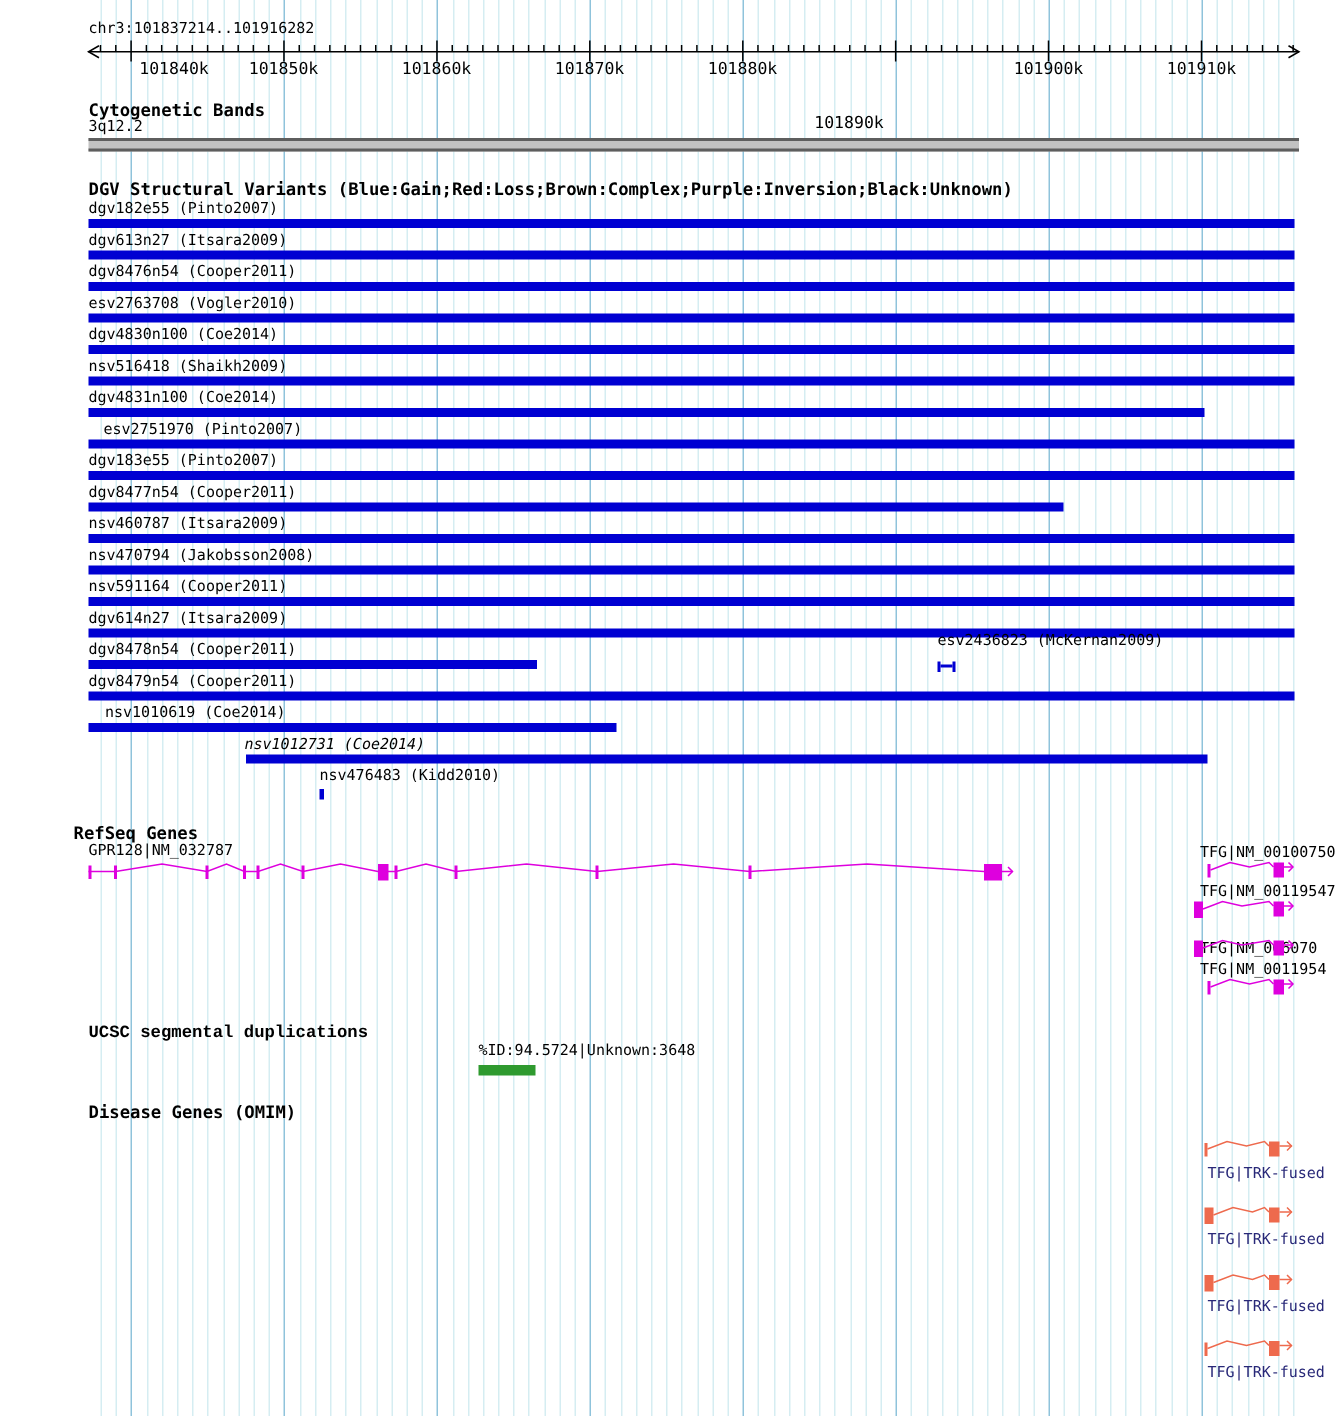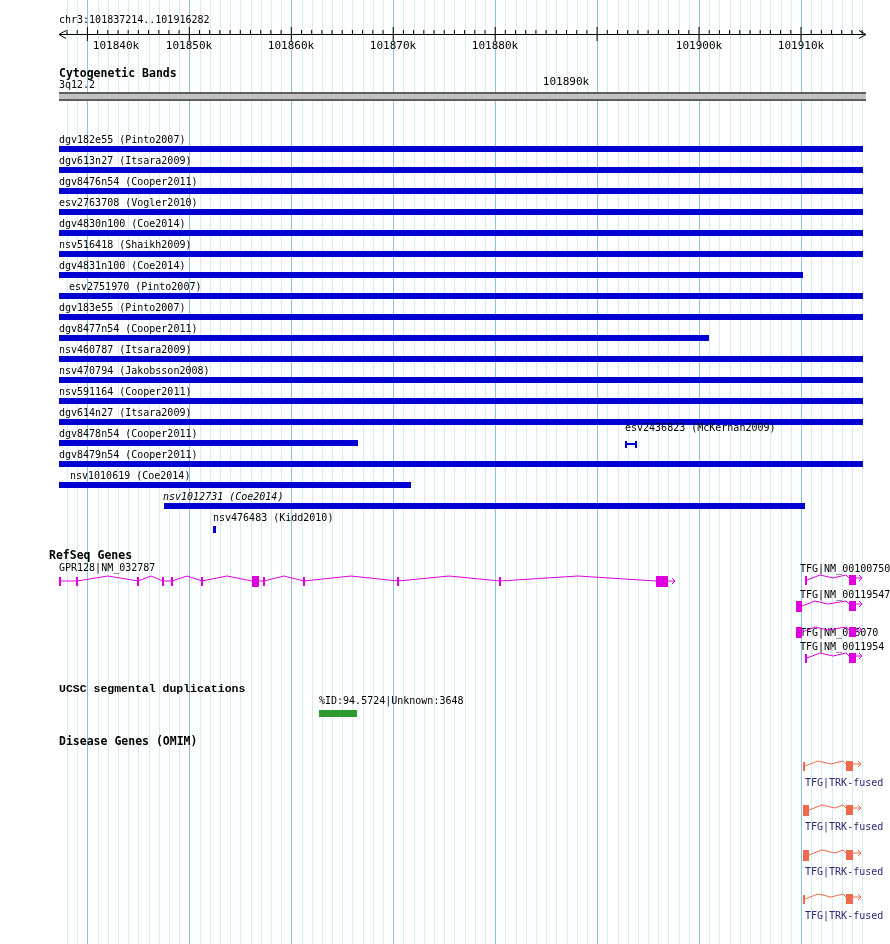--- a/index.html
+++ b/index.html
@@ -212,20 +212,21 @@
       <div class="tick-lbl" style="left: 465px; top: 40px;">101880k</div>
       <div class="tick-lbl" style="left: 536px; top: 40px; margin-top: 36px;">101890k</div>
       <div class="tick-lbl" style="left: 669px; top: 40px;">101900k</div>
       <div class="tick-lbl" style="left: 771px; top: 40px;">101910k</div>
     </div>
 
   <div class="hdr" id="cyto-header">Cytogenetic Bands</div>
   <div class="lbl" id="cyto-name">3q12.2</div>
   <div id="cytoband"></div>
 
+  <div class="hdr" id="dgv-header">DGV Structural Variants (Blue:Gain;Red:Loss;Brown:Complex;Purple:Inversion;Black:Unknown)</div>
   <div id="dgv-rows">
       <div class="lbl" style="left: 59px; top: 134px;">dgv182e55 (Pinto2007)</div>
       <div class="bar" style="left: 59px; width: 804px; top: 146px;"></div>
       <div class="lbl" style="left: 59px; top: 155px;">dgv613n27 (Itsara2009)</div>
       <div class="bar" style="left: 59px; width: 804px; top: 167px;"></div>
       <div class="lbl" style="left: 59px; top: 176px;">dgv8476n54 (Cooper2011)</div>
       <div class="bar" style="left: 59px; width: 804px; top: 188px;"></div>
       <div class="lbl" style="left: 59px; top: 197px;">esv2763708 (Vogler2010)</div>
       <div class="bar" style="left: 59px; width: 804px; top: 209px;"></div>
       <div class="lbl" style="left: 59px; top: 218px;">dgv4830n100 (Coe2014)</div>

